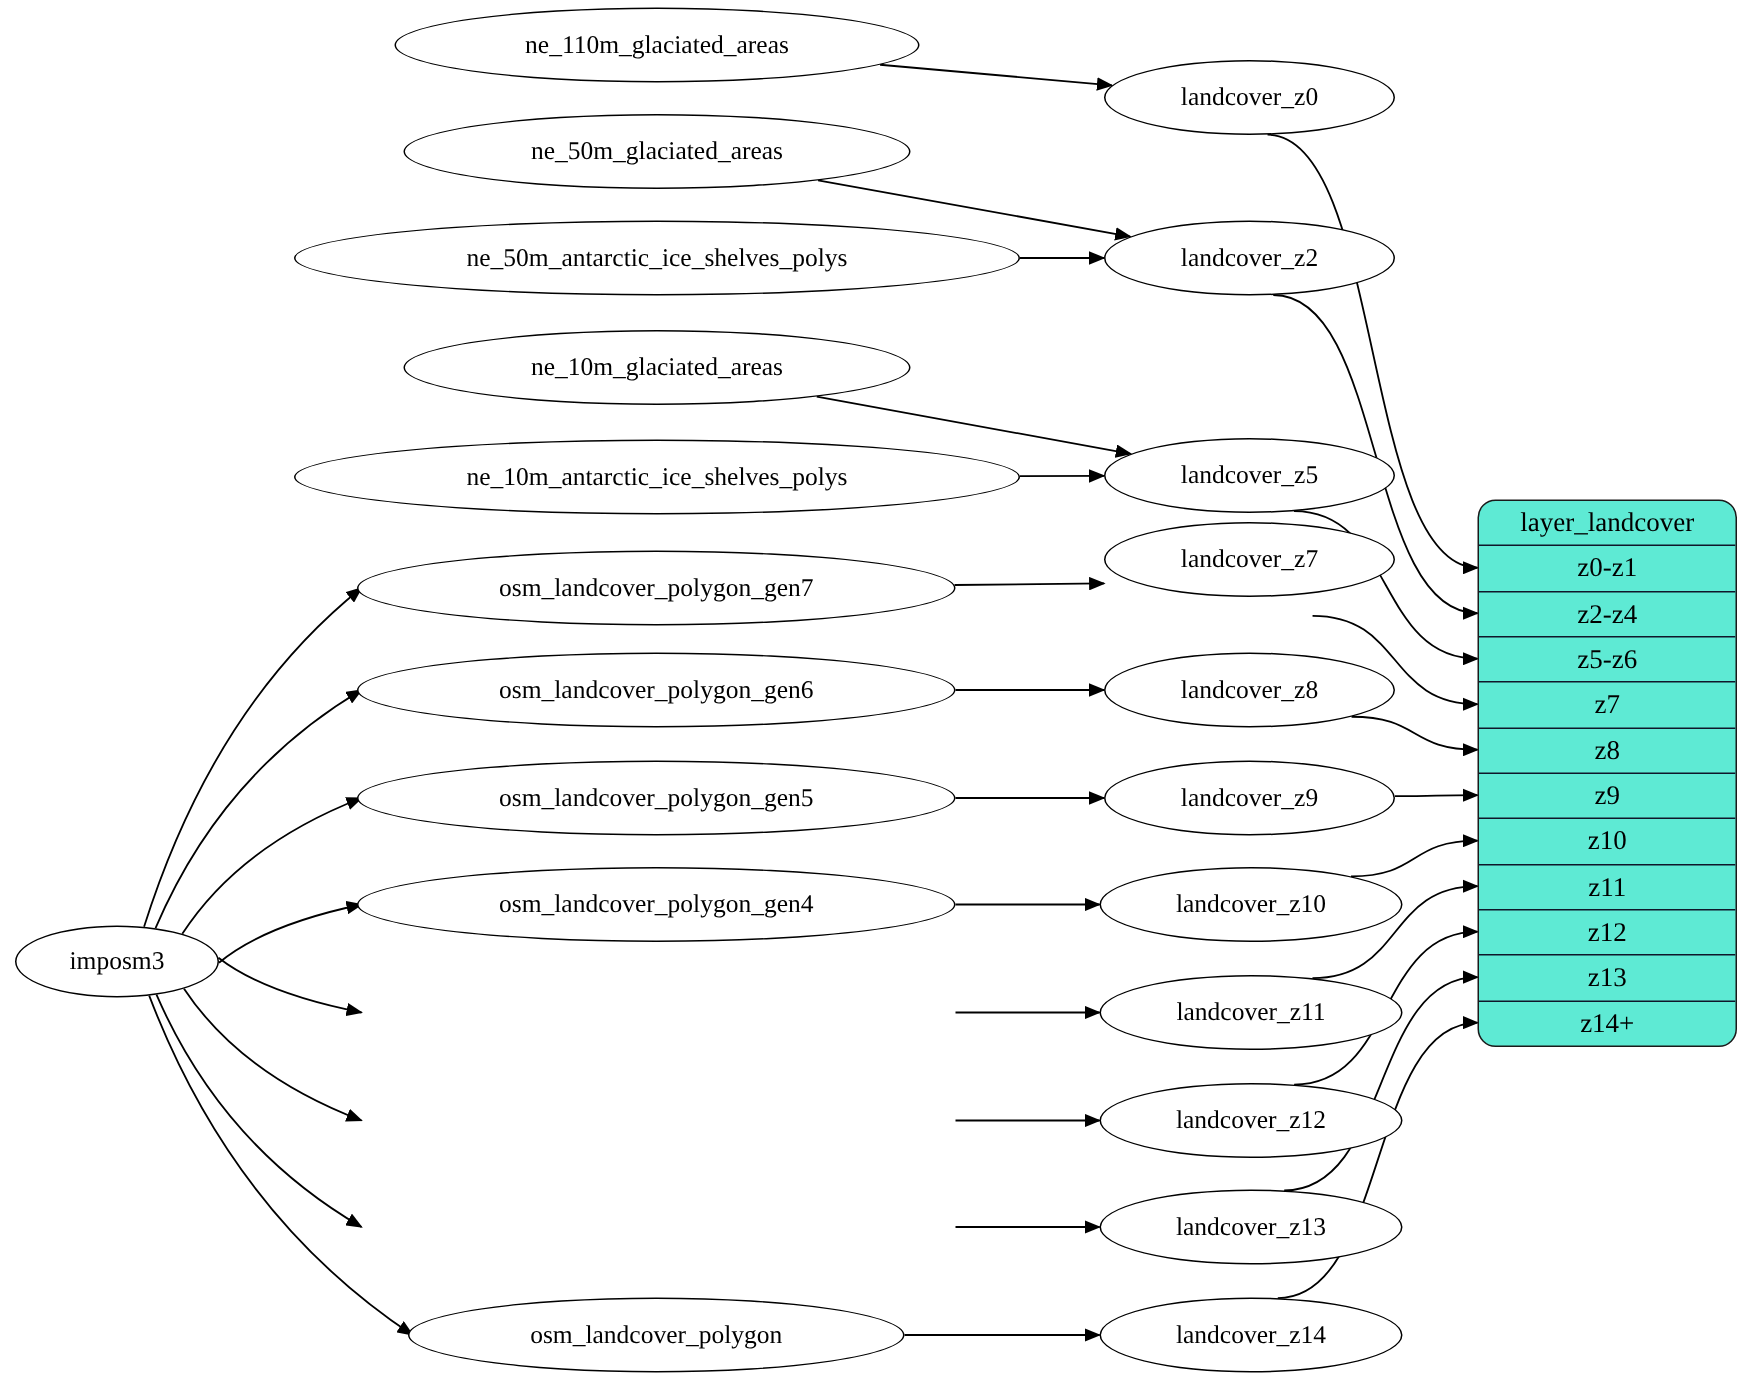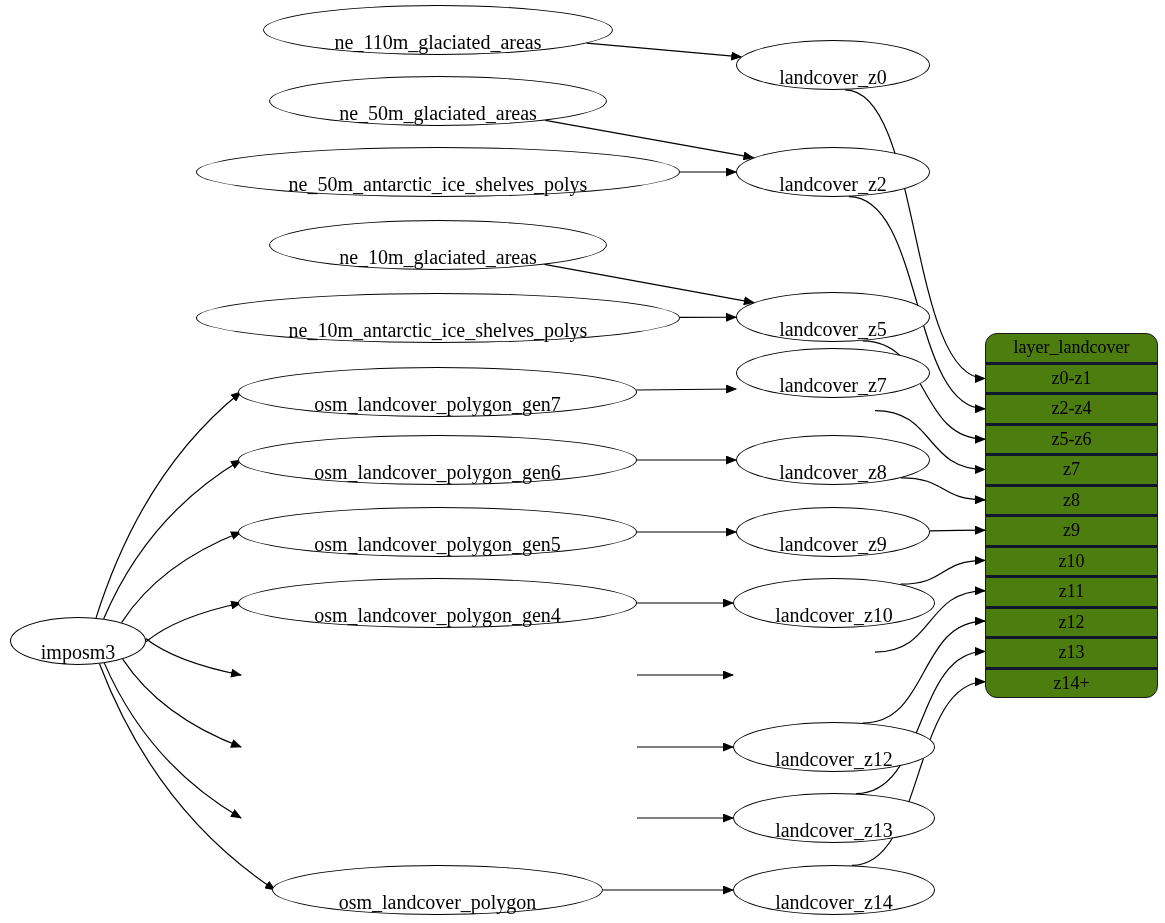--- a/index.html
+++ b/index.html
@@ -2,38 +2,38 @@
 <html><head>
 <meta charset="utf-8">
 <style>
   html,body{margin:0;padding:0;background:#ffffff;}
   #canvas{
     position:relative;width:1165px;height:923px;background:#ffffff;overflow:hidden;
     font-family:"Liberation Serif","DejaVu Serif",serif;color:#000;
   }
   #edges{position:absolute;left:0;top:0;width:1165px;height:923px;pointer-events:none;}
   .node{
-    position:absolute;display:flex;align-items:flex-end;justify-content:center;
-    box-sizing:border-box;white-space:nowrap;font-size:20px;
+    position:absolute;display:flex;align-items:center;justify-content:center;
+    box-sizing:border-box;white-space:nowrap;font-size:17px;
   }
   .ellipse{
     border:1px solid #000;border-radius:50%;background:#ffffff;
   }
   .lbl{display:block;}
   .gtable{
     position:absolute;left:985px;top:333px;width:173px;height:365px;
     box-sizing:border-box;border:1.4px solid #1a1a1a;border-radius:12px;
     display:flex;flex-direction:column;overflow:hidden;background:#ffb6c1;
     font-size:18px;text-align:center;
   }
   .trow,.thead{
     flex:1;display:flex;align-items:center;justify-content:center;
     box-sizing:border-box;
   }
-  .trow{border-top:3px solid #0f172a;}
+  .trow{border-top:1px solid #0f172a;}
 </style>
 </head>
 <body>
 
 <div id="canvas">
 
   <svg id="edges" width="1165" height="923" viewBox="0 0 1165 923">
     <defs>
       <marker id="arrow" markerUnits="userSpaceOnUse" markerWidth="12" markerHeight="9" refX="10" refY="4.5" orient="auto">
         <path d="M0,0 L11,4.5 L0,9 Z" fill="#000"></path>
@@ -125,31 +125,34 @@
   </div>
   <div class="node ellipse" style="left:736px;top:435px;width:194px;height:50px">
     <span class="lbl">landcover_z8</span>
   </div>
   <div class="node ellipse" style="left:736px;top:507px;width:194px;height:50px">
     <span class="lbl">landcover_z9</span>
   </div>
   <div class="node ellipse" style="left:733px;top:578px;width:202px;height:50px">
     <span class="lbl">landcover_z10</span>
   </div>
+  <div class="node ellipse" style="left:733px;top:650px;width:202px;height:50px">
+    <span class="lbl">landcover_z11</span>
+  </div>
   <div class="node ellipse" style="left:733px;top:722px;width:202px;height:50px">
     <span class="lbl">landcover_z12</span>
   </div>
   <div class="node ellipse" style="left:733px;top:793px;width:202px;height:50px">
     <span class="lbl">landcover_z13</span>
   </div>
   <div class="node ellipse" style="left:733px;top:865px;width:202px;height:50px">
     <span class="lbl">landcover_z14</span>
   </div>
 
-  <div class="gtable" style="background: #4d7c0f; font-family: Liberation Serif, serif;">
+  <div class="gtable" style="background: #5eead4; font-family: Liberation Serif, serif;">
     <div class="thead">layer_landcover</div>
     <div class="trow">z0-z1</div>
     <div class="trow">z2-z4</div>
     <div class="trow">z5-z6</div>
     <div class="trow">z7</div>
     <div class="trow">z8</div>
     <div class="trow">z9</div>
     <div class="trow">z10</div>
     <div class="trow">z11</div>
     <div class="trow">z12</div>

